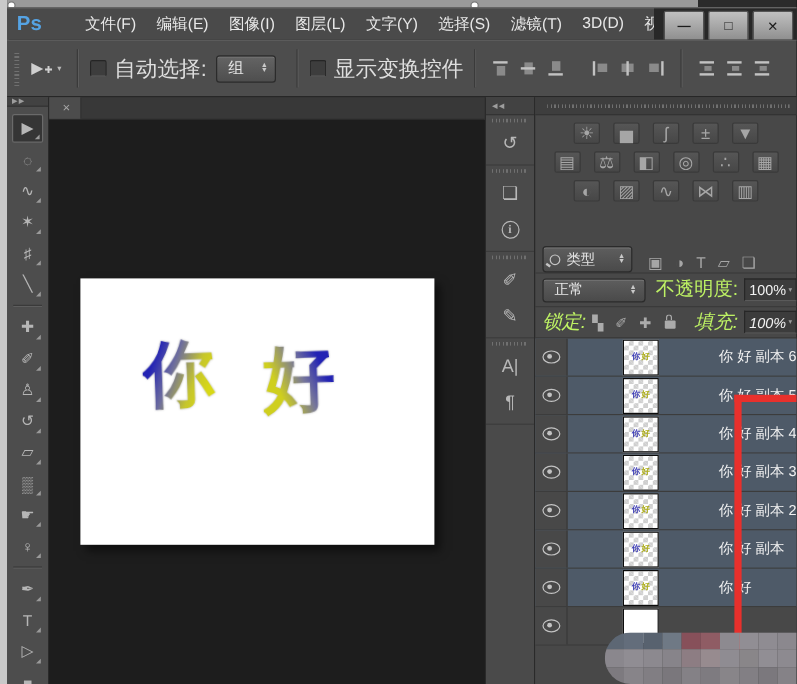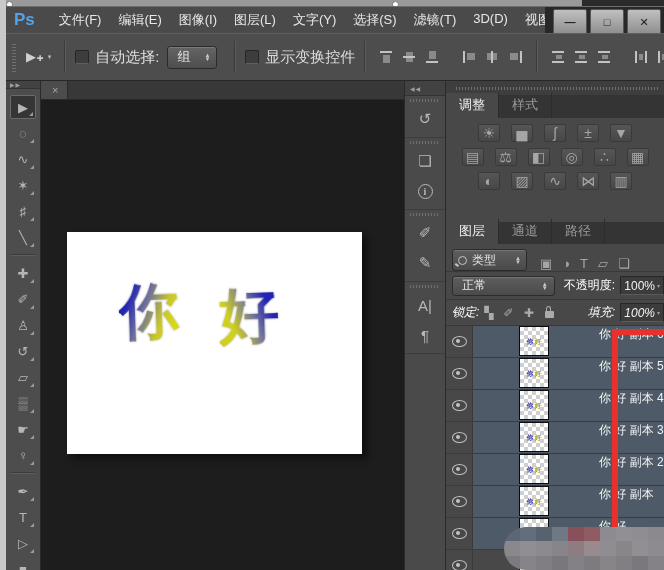--- a/index.html
+++ b/index.html
@@ -8,36 +8,36 @@
   
   .edge-strip{position:absolute;left:0;top:0;width:6px;height:570px;background:#c9c9c9;border-right:1px solid #3a3a3a;}
   .app{position:absolute;left:6px;top:0;width:658px;height:570px;display:flex;flex-direction:column;}
   
   .top-strip{height:6px;background:linear-gradient(90deg,#9a9a9a 0,#9a9a9a 576px,#2b2b2b 576px);position:relative;flex:none;}
   .handle{position:absolute;top:1px;width:7px;height:7px;border-radius:50%;background:#fff;border:1px solid #777;box-sizing:border-box;}
   .h1{left:0px;} .h2{left:386px;}
   
   .titlebar{height:26px;background:#4a4a4a;border-top:1px solid #6d6d6d;display:flex;align-items:center;flex:none;position:relative;overflow:hidden;}
   .ps-logo{color:#55a3e4;font-weight:bold;font-size:17px;margin:0 0 0 8px;letter-spacing:0;flex:none;}
-  .menus{display:flex;gap:17px;margin-left:24px;white-space:nowrap;overflow:hidden;flex:1;}
+  .menus{display:flex;gap:17px;margin-left:36px;white-space:nowrap;overflow:hidden;flex:1;}
   .menu-item{font-size:13px;color:#e8e8e8;cursor:default;flex:none;}
   .win-controls{position:absolute;top:-1px;right:0;height:26px;background:#282828;display:flex;gap:3px;padding:3px 3px 2px 8px;z-index:5;}
   .win-btn{width:34px;background:linear-gradient(#c0c0c0,#8d8d8d);border:1px solid #565656;border-radius:2px;
     color:#1c1c1c;font-size:11px;font-weight:bold;display:flex;align-items:center;justify-content:center;box-sizing:border-box;}
   
   .options-bar{height:46px;background:#4d4d4d;border-top:1px solid #5f5f5f;border-bottom:1px solid #272727;
     display:flex;align-items:center;padding:0 4px;flex:none;overflow:hidden;}
   .grip-v{width:4px;height:30px;margin:0 6px 0 2px;background:repeating-linear-gradient(0deg,#707070 0 1px,transparent 1px 3px);flex:none;}
   .optsep{width:1px;height:32px;background:#3a3a3a;border-right:1px solid #5c5c5c;margin:0 9px;flex:none;}
   .opt-tool{display:flex;align-items:flex-end;gap:1px;margin:0 4px;flex:none;}
   .opt-tool .arrowglyph{color:#cfcfcf;font-size:13px;line-height:14px;}
   .opt-tool .plusglyph{color:#cfcfcf;font-size:8px;line-height:10px;}
   .dd-caret{color:#b9b9b9;font-size:7px;margin-left:3px;align-self:center;}
   .checkbox{width:12px;height:12px;background:#3d3d3d;border:1px solid #252525;border-bottom-color:#5e5e5e;border-radius:2px;margin-right:6px;flex:none;}
-  .opt-label{font-size:15px;color:#dedede;white-space:nowrap;flex:none;}
+  .opt-label{font-size:18px;color:#dedede;white-space:nowrap;flex:none;}
   .dropdown{height:21px;background:linear-gradient(#646464,#4e4e4e);border:1px solid #2b2b2b;border-radius:3px;
     display:flex;align-items:center;padding:0 6px 0 9px;margin:0 8px;font-size:13px;color:#e4e4e4;flex:none;box-shadow:inset 0 1px 0 #7a7a7a;}
   .spinner{display:flex;flex-direction:column;line-height:4px;font-size:6px;color:#c9c9c9;margin-left:14px;}
   
   .aic{width:17px;height:16px;position:relative;margin:0 3px;flex:none;}
   .aic::before,.aic::after{content:"";position:absolute;}
   .aic::before{background:#c2c2c2;}
   .aic::after{background:#8a8a8a;}
   .v-top::before{left:2px;right:3px;top:2px;height:2px;} .v-top::after{left:5px;top:6px;width:7px;height:8px;}
   .v-mid::before{left:2px;right:3px;top:7px;height:2px;z-index:1;} .v-mid::after{left:5px;top:3px;width:7px;height:10px;}
@@ -93,30 +93,30 @@
   .filter-row{height:27px;display:flex;align-items:flex-end;padding:0 6px;border-bottom:1px solid #3a3a3a;flex:none;}
   .kind-dd{height:20px;background:linear-gradient(#5e5e5e,#4a4a4a);border:1px solid #2b2b2b;border-radius:3px;
     display:flex;align-items:center;padding:0 5px;gap:5px;font-size:12px;color:#e4e4e4;box-shadow:inset 0 1px 0 #757575;}
   .mag{width:7px;height:7px;border:1.5px solid #c4c4c4;border-radius:50%;position:relative;flex:none;}
   .mag::after{content:"";position:absolute;width:4px;height:1.5px;background:#c4c4c4;left:-4px;top:7px;transform:rotate(35deg);}
   .filter-ics{display:flex;gap:10px;margin-left:13px;}
   .f-ic{color:#a6a6a6;font-size:13px;}
   .blend-row{height:27px;display:flex;align-items:center;padding:0 0 0 6px;border-bottom:1px solid #3a3a3a;flex:none;}
   .blend-dd{width:146px;height:20px;background:linear-gradient(#5e5e5e,#4a4a4a);border:1px solid #2b2b2b;border-radius:3px;
     display:flex;align-items:center;justify-content:space-between;padding:0 6px 0 9px;font-size:12px;color:#e8e8e8;box-sizing:border-box;box-shadow:inset 0 1px 0 #757575;}
-  .small-label{font-size:12px;color:#ffffff;white-space:nowrap;}
+  .small-label{font-size:16px;color:#bef264;white-space:nowrap;}
   .pct-field{width:44px;height:19px;background:#3c3c3c;border:1px solid #272727;border-bottom-color:#5a5a5a;
     display:flex;align-items:center;justify-content:flex-end;padding-right:3px;font-size:12px;color:#f2f2f2;margin-left:5px;box-sizing:border-box;flex:none;}
   .pct-caret{color:#9c9c9c;font-size:6px;margin-left:2px;}
   .lock-row{height:25px;display:flex;align-items:center;padding:0 0 0 6px;border-bottom:1px solid #383838;flex:none;font-style:italic;}
   .lk-ic{color:#ababab;font-size:12px;margin:0 5px;}
   .padlock{width:9px;height:7px;background:#ababab;border-radius:1px;position:relative;margin:4px 6px 0 6px;}
   .padlock::before{content:"";position:absolute;left:1px;top:-5px;width:5px;height:5px;border:1.5px solid #ababab;border-bottom:none;border-radius:4px 4px 0 0;box-sizing:border-box;}
   .layer-list{flex:1;overflow:hidden;background:#484848;}
-  .lrow{height:32px;display:flex;align-items:flex-start;border-bottom:1px solid #3c3c3c;background:#484848;box-sizing:border-box;gap:39px;}
+  .lrow{height:32px;display:flex;align-items:center;border-bottom:1px solid #3c3c3c;background:#484848;box-sizing:border-box;gap:39px;}
   .lrow.sel{background:#4e5a68;}
   .eyecell{width:26px;height:100%;border-right:1px solid #393939;background:#484848;display:flex;align-items:center;justify-content:center;flex:none;}
   .eye{width:13px;height:9px;border:1px solid #c2c2c2;border-radius:50%;position:relative;}
   .eye::after{content:"";position:absolute;left:3.5px;top:1.5px;width:4px;height:4px;border-radius:50%;background:#c2c2c2;}
   .thumb{width:30px;height:30px;margin-left:7px;border:1px solid #0c0c0c;box-sizing:border-box;background:#fff;flex:none;
     display:flex;align-items:center;justify-content:center;gap:1px;}
   .thumb.checker{background-image:linear-gradient(45deg,#cfcfcf 25%,transparent 25%,transparent 75%,#cfcfcf 75%),
     linear-gradient(45deg,#cfcfcf 25%,transparent 25%,transparent 75%,#cfcfcf 75%);background-size:8px 8px;background-position:0 0,4px 4px;background-color:#fff;}
   .tt{font-size:7px;font-weight:bold;line-height:7px;}
   .tt.b{color:#4040b8;} .tt.y{color:#b0b020;}
@@ -269,24 +269,20 @@
               <div class="is-item">¶</div>
             </div>
           </div>
       </div>
 
       <div class="dock">
         <div class="dock-head">
             <div class="grip-h"></div>
           </div>
 
-        <div class="ptabs" id="adj-tabs">
-            <span class="ptab active">调整</span>
-            <span class="ptab">样式</span>
-          </div>
         <div class="adj-body">
           <div id="adj-rows">
               <div class="adj-row">
                 <span class="adj-ic">☀</span>
                 <span class="adj-ic">▅</span>
                 <span class="adj-ic">ʃ</span>
                 <span class="adj-ic">±</span>
                 <span class="adj-ic">▼</span>
               </div>
               <div class="adj-row">
@@ -300,25 +296,20 @@
               <div class="adj-row">
                 <span class="adj-ic">◐</span>
                 <span class="adj-ic">▨</span>
                 <span class="adj-ic">∿</span>
                 <span class="adj-ic">⋈</span>
                 <span class="adj-ic">▥</span>
               </div>
             </div>
         </div>
 
-        <div class="ptabs" id="layer-tabs">
-            <span class="ptab active">图层</span>
-            <span class="ptab">通道</span>
-            <span class="ptab">路径</span>
-          </div>
 
         <div class="filter-row">
           <div class="kind-dd">
             <span class="mag"></span>
             <span>类型</span>
             <span class="spinner">
                 <span>▲</span>
                 <span>▼</span>
               </span>
           </div>

